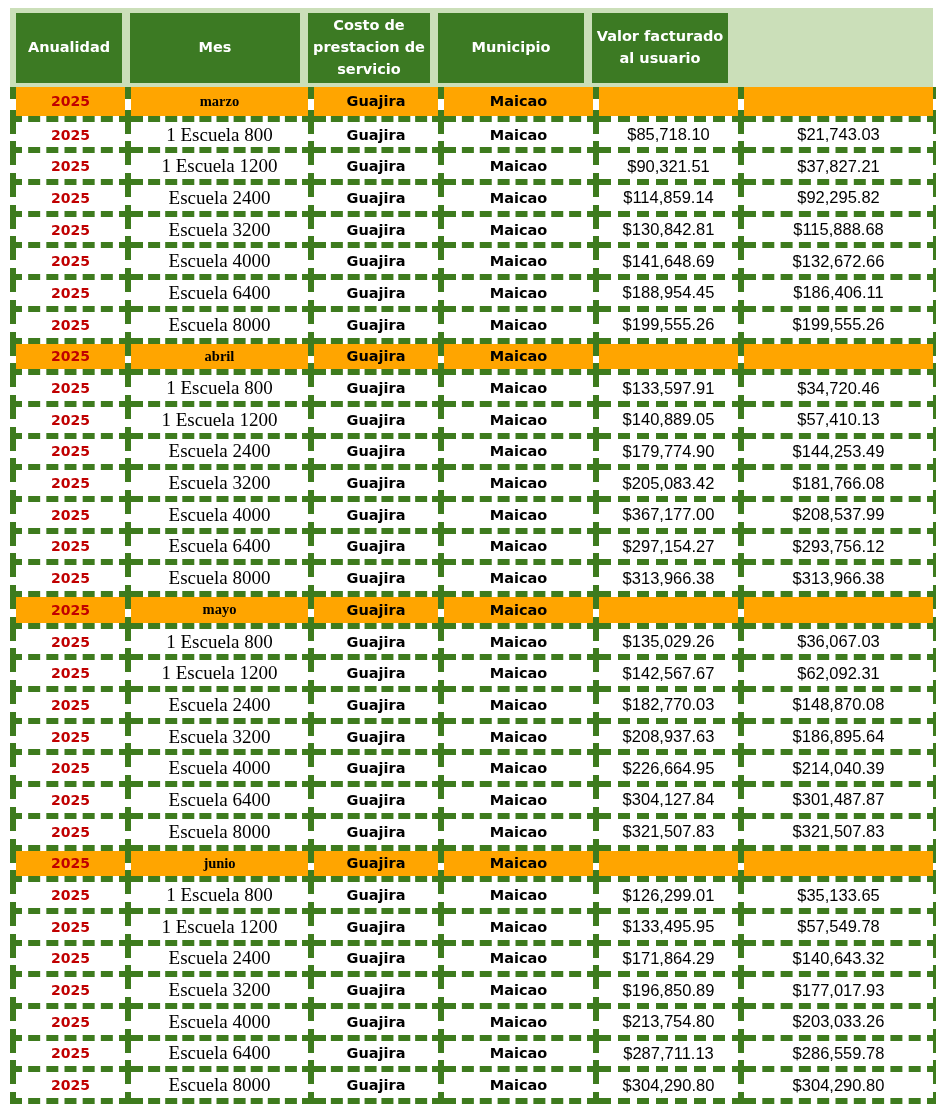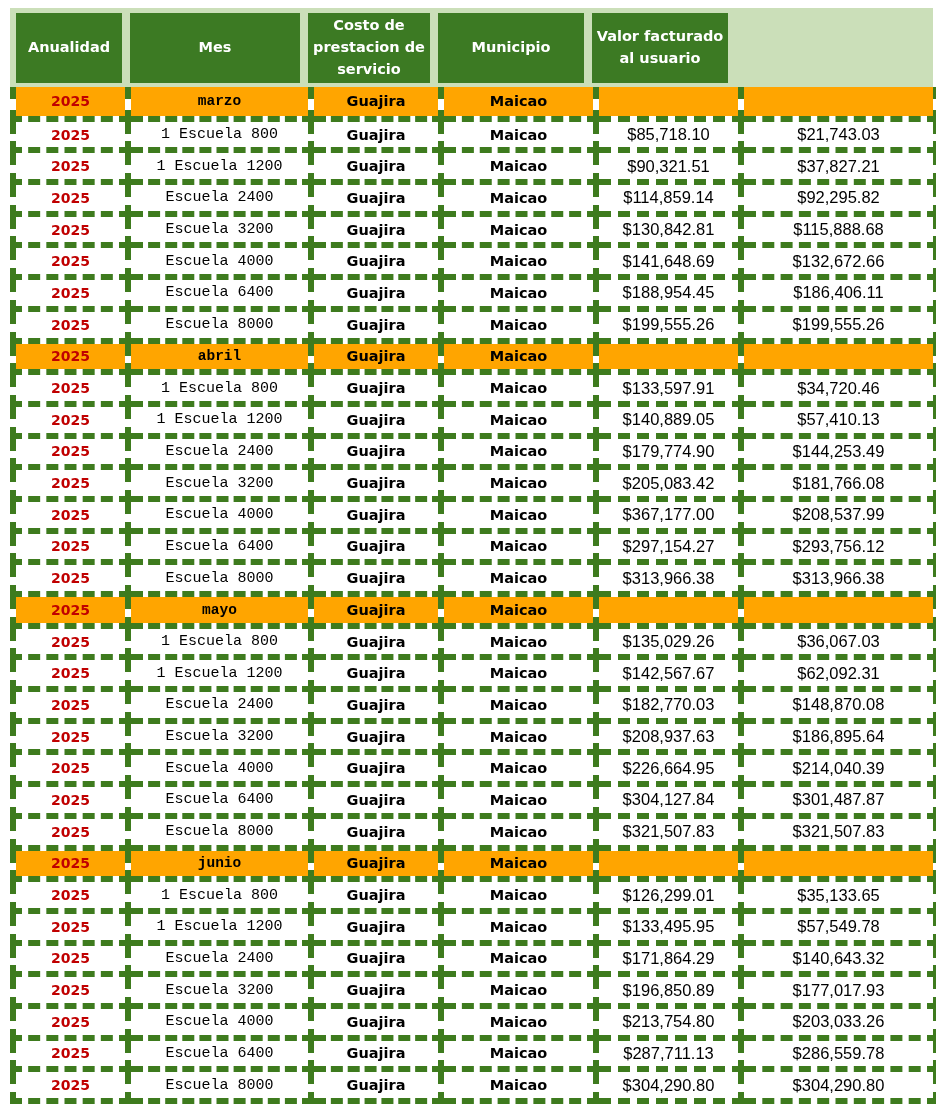--- a/index.html
+++ b/index.html
@@ -60,27 +60,27 @@
   tr.month-row td{background:var(--orange);}
   tr.data-row td{background:#ffffff;}
 
   td.c-year{
     color:var(--year-red);
     font-family:"DejaVu Sans","Liberation Sans",sans-serif;
     font-weight:bold;font-size:14px;
   }
   td.c-month{
     color:#000;
-    font-family:Liberation Mono, monospace;
+    font-family:Liberation Serif, serif;
     font-weight:bold;font-size:14.5px;
   }
   td.c-escuela{
     color:#000;
-    font-family:Liberation Mono, monospace;
-    font-weight:normal;font-size:15px;
+    font-family:Liberation Serif, serif;
+    font-weight:normal;font-size:19px;
   }
   td.c-place{
     color:#000;
     font-family:"DejaVu Sans","Liberation Sans",sans-serif;
     font-weight:bold;font-size:14.5px;
   }
   td.c-money{
     color:#000;
     font-family:"Liberation Sans","DejaVu Sans",sans-serif;
     font-weight:normal;font-size:16.5px;

